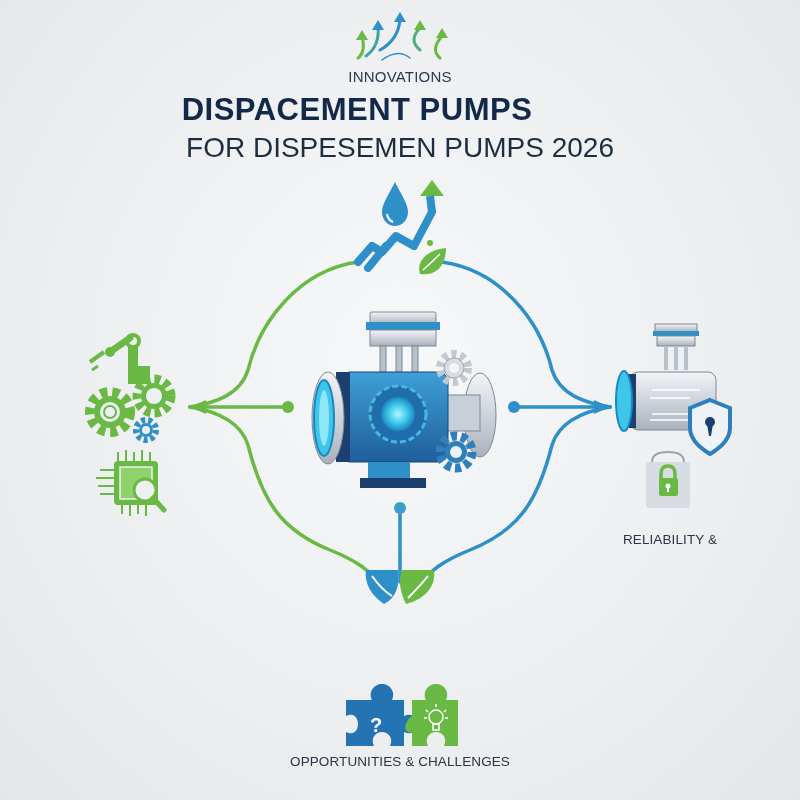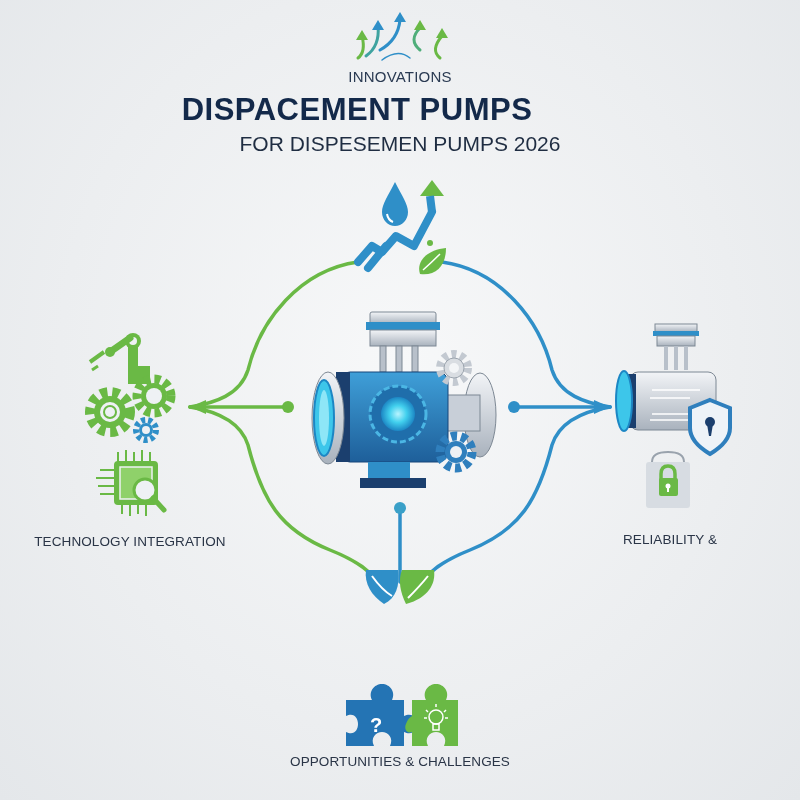--- a/index.html
+++ b/index.html
@@ -5,21 +5,21 @@
   html, body { margin:0; padding:0; }
   body {
     width:800px; height:800px; overflow:hidden; position:relative;
     background: radial-gradient(ellipse at 50% 45%, #f7f8f9 0%, #eceef0 60%, #e4e7ea 100%);
     font-family: "Liberation Sans", "DejaVu Sans", sans-serif;
     color:#1f2d42;
   }
   .abs { position:absolute; }
   .title-sub { left:0; width:800px; top:68px; text-align:center; font-size:15px; color:#2a3a52; letter-spacing:0.2px; }
   .title-main { left:0; width:714px; top:92px; text-align:center; font-size:31px; font-weight:bold; color:#13294a; letter-spacing:0.5px; }
-  .title-year { left:0; width:800px; top:132px; text-align:center; font-size:21px; color:#1f2d42; }
+  .title-year { left:0; width:800px; top:132px; text-align:center; font-size:28px; color:#1f2d42; }
   .label { text-align:center; font-size:13.5px; color:#2a3547; line-height:20px; letter-spacing:0.1px; }
   svg { position:absolute; left:0; top:0; }
 </style>
 </head>
 <body>
 
 <svg width="800" height="800" viewBox="0 0 800 800">
   <defs>
     <linearGradient id="arrowGrad" x1="0" x2="1" y1="0" y2="0">
       <stop offset="0" stop-color="#6ab945"></stop>
@@ -201,21 +201,20 @@
     <rect x="433" y="724" width="6" height="6" fill="none" stroke="#fff" stroke-width="1.5"></rect>
     <path d="M436 704 L436 707 M426 710 L428 712 M446 710 L444 712 M424 718 L427 718 M448 718 L445 718" stroke="#fff" stroke-width="1.5"></path>
   </g>
 </svg>
 
 <div class="abs title-sub">INNOVATIONS</div>
 <div class="abs title-main">DISPACEMENT PUMPS</div>
 <div class="abs title-year">FOR DISPESEMEN PUMPS 2026</div>
 
 <div class="abs label" style="left:20px; width:220px; top:532px;">
-  <div>TECHNOLOGY INTEGRATION</div>
 </div>
 
 <div class="abs label" style="left:560px; width:220px; top:530px;">
   <div>RELIABILITY &amp;</div>
 </div>
 
 <div class="abs label" style="left:290px; width:220px; top:614px;">
 </div>
 
 <div class="abs label" style="left:240px; width:320px; top:752px;">

